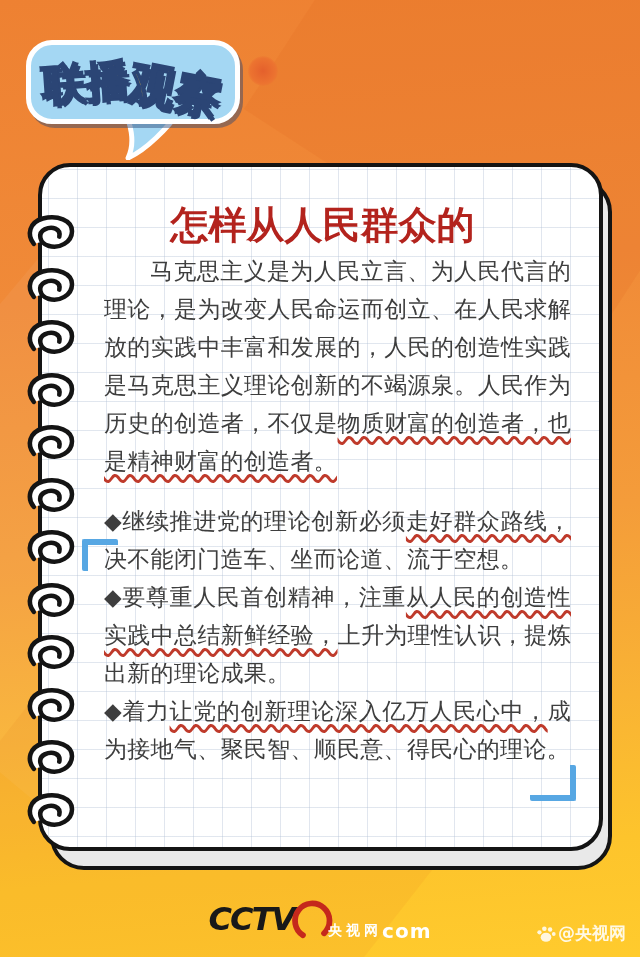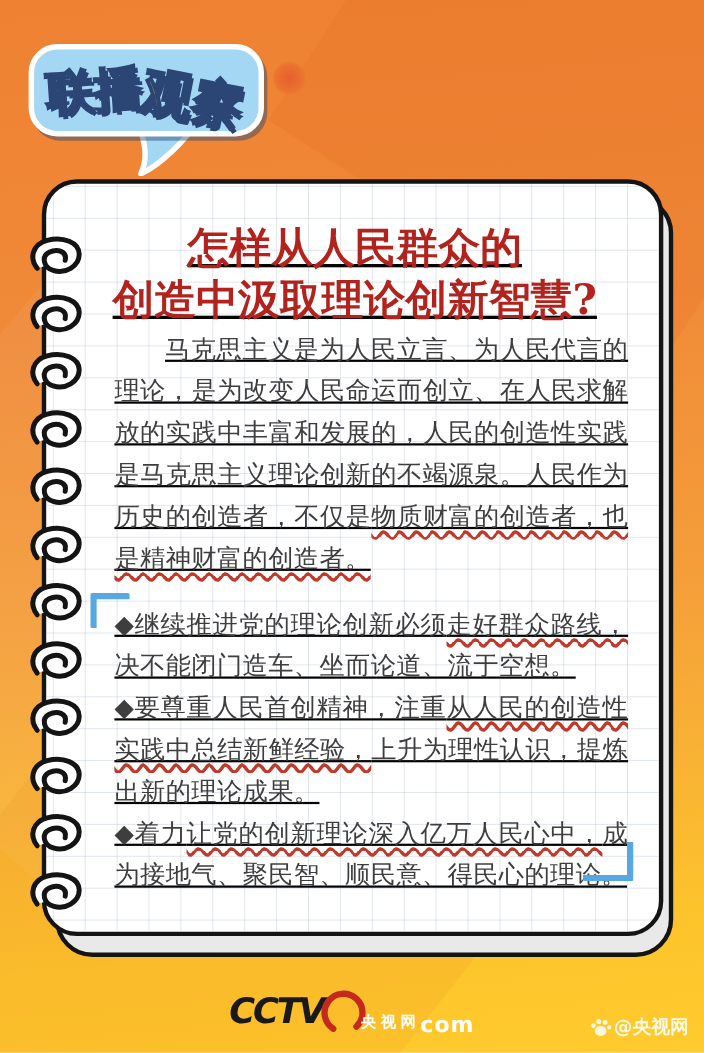--- a/index.html
+++ b/index.html
@@ -35,21 +35,21 @@
   .paper { position:absolute; left:38px; top:163px; width:565px; height:688px; z-index:1;
     background:#ffffff; border:4px solid #141414; border-radius:32px; }
   .paper-grid { position:absolute; inset:0; border-radius:28px; overflow:hidden;
     background-image:
       linear-gradient(rgba(176,190,212,.38) 1px, transparent 1px),
       linear-gradient(90deg, rgba(176,190,212,.38) 1px, transparent 1px);
     background-size:29px 29px; background-position:6px 2px; }
   .rings { position:absolute; left:-18px; top:0; width:60px; height:100%; z-index:4; }
   .ring { position:absolute; width:56px; height:40px; }
 
-  .paper-content { position:relative; z-index:2; padding:34px 28px 0 62px;text-decoration:underline; }
+  .paper-content { position:relative; z-index:2; padding:34px 28px 0 62px; }
 
   .card-title { font-family:"DejaVu Serif","Liberation Serif",serif; font-weight:bold;
     color:#b3231d; font-size:38px; line-height:47px; text-align:center; margin-left:-30px;
     letter-spacing:0; }
 
   .body-text { color:#3e3e3e; font-size:23px; line-height:38px; letter-spacing:.3px; text-align:justify; }
   .para { margin-top:4px; text-indent:2em; }
   .bullets { margin-top:22px; }
   .bullets p { margin:0; }
 
@@ -135,21 +135,20 @@
         <path d="M10 34 C 2 24, 5 10, 20 6 C 36 2, 52 8, 52 20 C 52 32, 38 40, 26 36 C 16 33, 14 22, 22 18 C 30 14, 40 17, 38 26" fill="#ffffff" stroke="#141414" stroke-width="5" stroke-linecap="round"></path>
       </svg>
     </div>
 
   <div class="bracket bracket-tl"></div>
   <div class="bracket bracket-br"></div>
 
   <div class="paper-content">
     <h1 class="card-title">
       <span>怎样从人民群众的</span><br>
-      <span>创造中汲取理论创新智慧?</span>
     </h1>
 
     <p class="body-text para"><span>马克思主义是为人民立言、为人民代言的理论，是为改变人民命运而创立、在人民求解放的实践中丰富和发展的，人民的创造性实践是马克思主义理论创新的不竭源泉。人民作为历史的创造者，不仅是</span><span class="wavy">物质财富的创造者，也是精神财富的创造者。</span></p>
 
     <div class="bullets body-text">
       <p><span>◆继续推进党的理论创新必须</span><span class="wavy">走好群众路线，</span><span>决不能闭门造车、坐而论道、流于空想。</span></p>
       <p><span>◆要尊重人民首创精神，注重</span><span class="wavy">从人民的创造性实践中总结新鲜经验，</span><span>上升为理性认识，提炼出新的理论成果。</span></p>
       <p><span>◆着力</span><span class="wavy">让党的创新理论深入亿万人民心中，</span><span>成为接地气、聚民智、顺民意、得民心的理论。</span></p>
     </div>
   </div>

